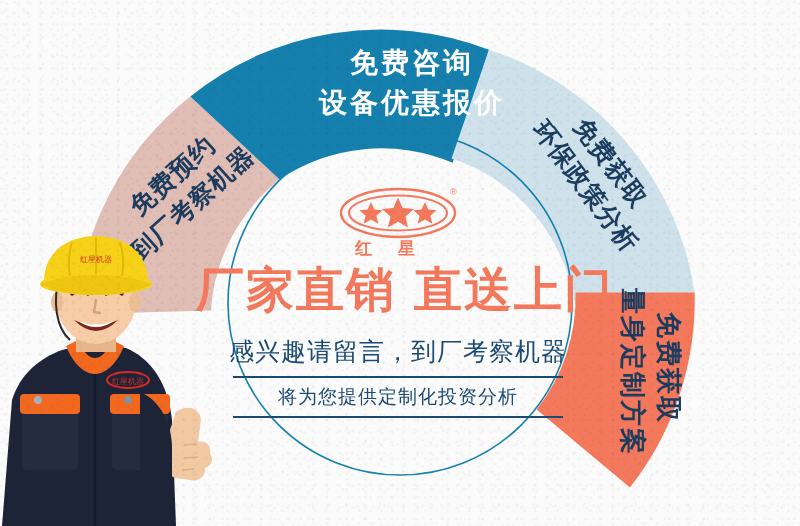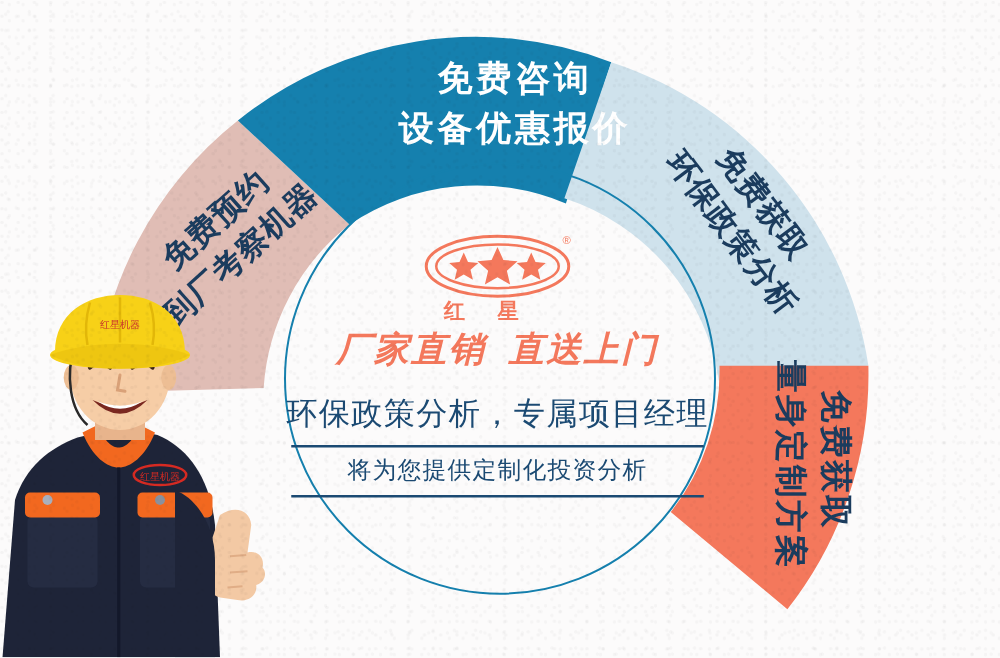--- a/index.html
+++ b/index.html
@@ -34,25 +34,24 @@
   
   #center-block{
     position:absolute;z-index:12;
     left:196px;top:186px;width:404px;height:270px;
     text-align:center;
   }
   #logo-wrap{
     width:124px;height:72px;margin:0 auto 8px auto;position:relative;
   }
   .headline{
-    font-size:28px;font-weight:bold;letter-spacing:2px;
+    font-size:48px;font-weight:bold;letter-spacing:2px;
     color:#f4785c;line-height:1;margin-top:4px;
     font-family:"Liberation Sans","DejaVu Sans",sans-serif;
     white-space:nowrap;
-    font-style:italic;
   }
   .headline .gap{display:inline-block;width:18px;}
   .sub1{
     margin-top:22px;
     font-size:25px;color:#1b4a73;letter-spacing:1px;line-height:1.25;
     white-space:nowrap;
   }
   .rule{
     width:330px;height:2px;background:#1b4a73;margin:9px auto 0 auto;
   }
@@ -150,21 +149,21 @@
         <polygon fill="#f4785c" points="89,16 92.4,23.6 100.6,24.3 94.4,29.8 96.3,37.8 89,33.5 81.7,37.8 83.6,29.8 77.4,24.3 85.6,23.6"></polygon>
         <text x="114" y="9" font-size="9" fill="#f4785c" font-family="Liberation Sans, DejaVu Sans, sans-serif">®</text>
         <text x="62" y="68" font-size="17" fill="#f4785c" text-anchor="middle" letter-spacing="26" font-weight="bold" font-family="Liberation Sans, DejaVu Sans, sans-serif">红星</text>
       </svg>
     </div>
 
     <div class="headline">
       <span>厂家直销</span><span class="gap"></span><span>直送上门</span>
     </div>
 
-    <div class="sub1">环保政策分析，专属项目经理</div>
+    <div class="sub1">感兴趣请留言，到厂考察机器</div>
     <div class="rule"></div>
     <div class="sub2">将为您提供定制化投资分析</div>
     <div class="rule2"></div>
   </div>
 
   <svg id="worker" viewBox="0 0 230 292">
 
     <path fill="#1e2438" d="M 62 116 C 40 124 20 140 12 166 L 2 292 L 176 292 L 172 186
              C 168 148 150 124 126 114 L 96 108 Z"></path>
 

